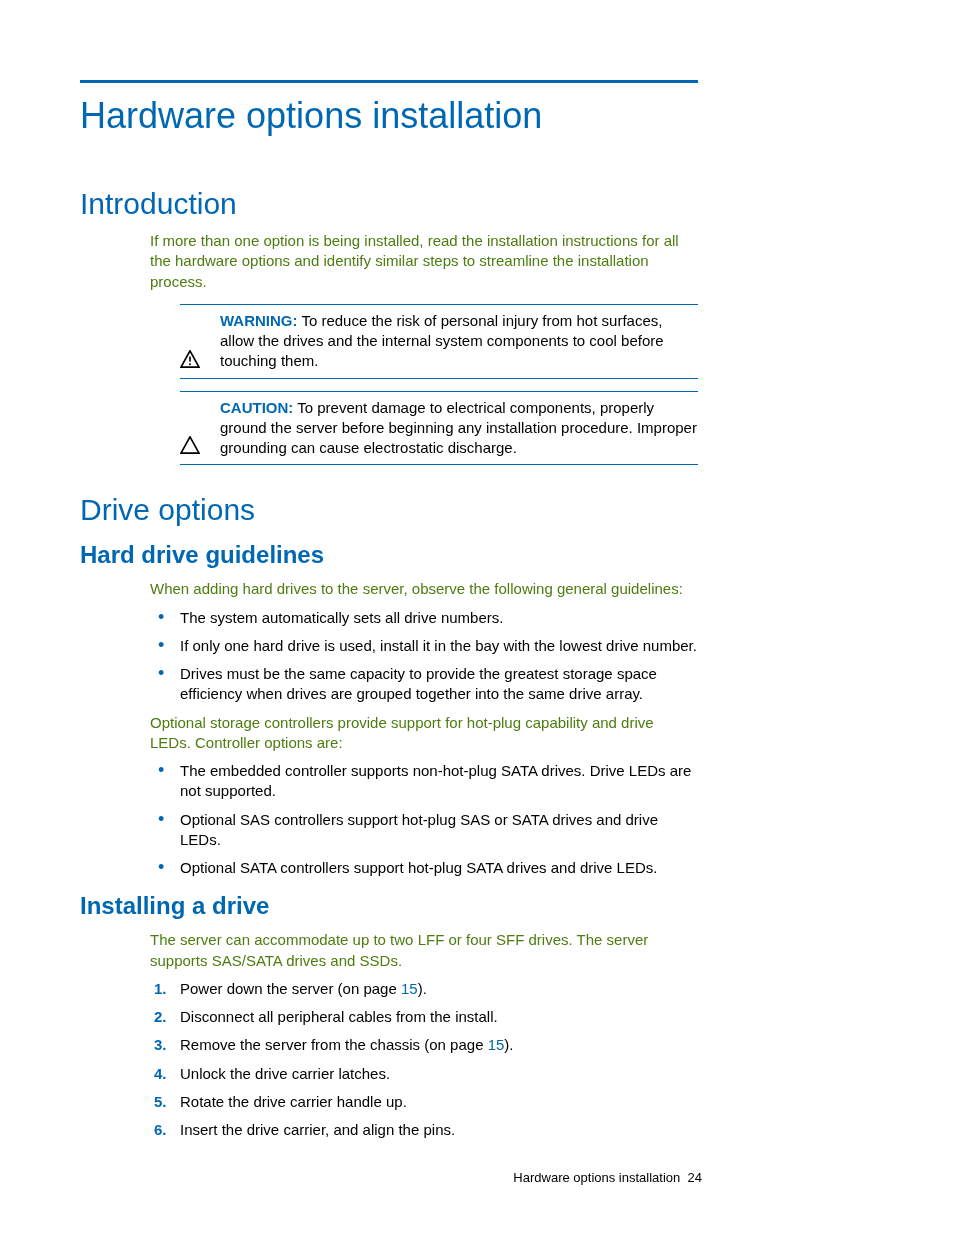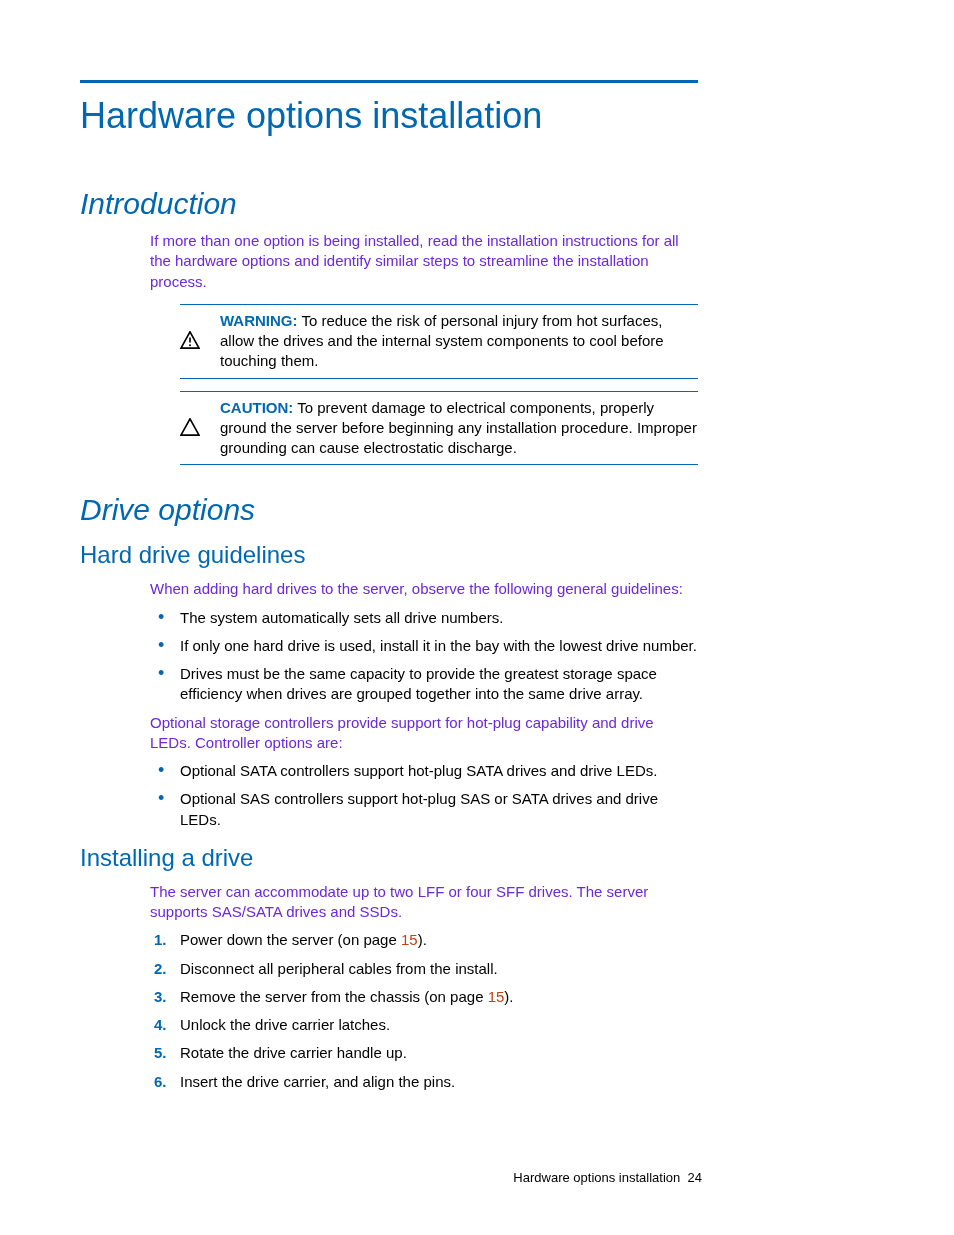--- a/index.html
+++ b/index.html
@@ -26,46 +26,45 @@
     color: #0068b3;
     margin: 0 0 50px 0;
     font-family: "Segoe UI Light", "Helvetica Neue", Arial, sans-serif;
   }
   h2 {
     font-size: 30px;
     font-weight: 400;
     color: #0068b3;
     margin: 28px 0 10px 0;
     font-family: "Segoe UI Light", "Helvetica Neue", Arial, sans-serif;
-    font-style: italic;
   }
   h3 {
     font-size: 24px;
-    font-weight: 400;
+    font-weight: 700;
     color: #0068b3;
     margin: 14px 0 10px 0;
     font-family: "Segoe UI Light", "Helvetica Neue", Arial, sans-serif;
   }
   p {
     font-size: 15px;
     line-height: 1.35;
     margin: 8px 12px;
-    color: #6d28d9;
+    color: #4d7c0f;
   }
   .indent {
     margin-left: 70px;
     margin-right: 10px;
   }
   .callout {
     margin: 12px 0 12px 100px;
     border-top: 1px solid #0068b3;
     border-bottom: 1px solid #0068b3;
     padding: 6px 0 6px 0;
     display: flex;
-    align-items: center;
+    align-items: flex-end;
   }
   .callout .icon {
     width: 40px;
     flex: 0 0 40px;
     padding-top: 2px;
   }
   .callout .icon svg {
     width: 20px;
     height: 18px;
   }
@@ -115,21 +114,21 @@
   }
   ol.steps li::before {
     content: counter(step) ".";
     color: #0068b3;
     font-weight: bold;
     position: absolute;
     left: 4px;
     top: 0;
   }
   .link {
-    color: #c2410c;
+    color: #0369a1;
   }
   .footer {
     position: absolute;
     bottom: 50px;
     right: 76px;
     font-size: 13px;
     color: #000;
   }
 </style>
 </head>
@@ -176,22 +175,23 @@
 
   <ul class="bullets">
     <li>The system automatically sets all drive numbers.</li>
     <li>If only one hard drive is used, install it in the bay with the lowest drive number.</li>
     <li>Drives must be the same capacity to provide the greatest storage space efficiency when drives are grouped together into the same drive array.</li>
   </ul>
 
   <p class="indent">Optional storage controllers provide support for hot-plug capability and drive LEDs. Controller options are:</p>
 
   <ul class="bullets">
+    <li>The embedded controller supports non-hot-plug SATA drives. Drive LEDs are not supported.</li>
+    <li>Optional SAS controllers support hot-plug SAS or SATA drives and drive LEDs.</li>
     <li>Optional SATA controllers support hot-plug SATA drives and drive LEDs.</li>
-    <li>Optional SAS controllers support hot-plug SAS or SATA drives and drive LEDs.</li>
   </ul>
 
   <h3>Installing a drive</h3>
   <p class="indent">The server can accommodate up to two LFF or four SFF drives. The server supports SAS/SATA drives and SSDs.</p>
 
   <ol class="steps">
     <li><span>Power down the server (on page </span><span class="link">15</span><span>).</span></li>
     <li><span>Disconnect all peripheral cables from the install.</span></li>
     <li><span>Remove the server from the chassis (on page </span><span class="link">15</span><span>).</span></li>
     <li><span>Unlock the drive carrier latches.</span></li>

